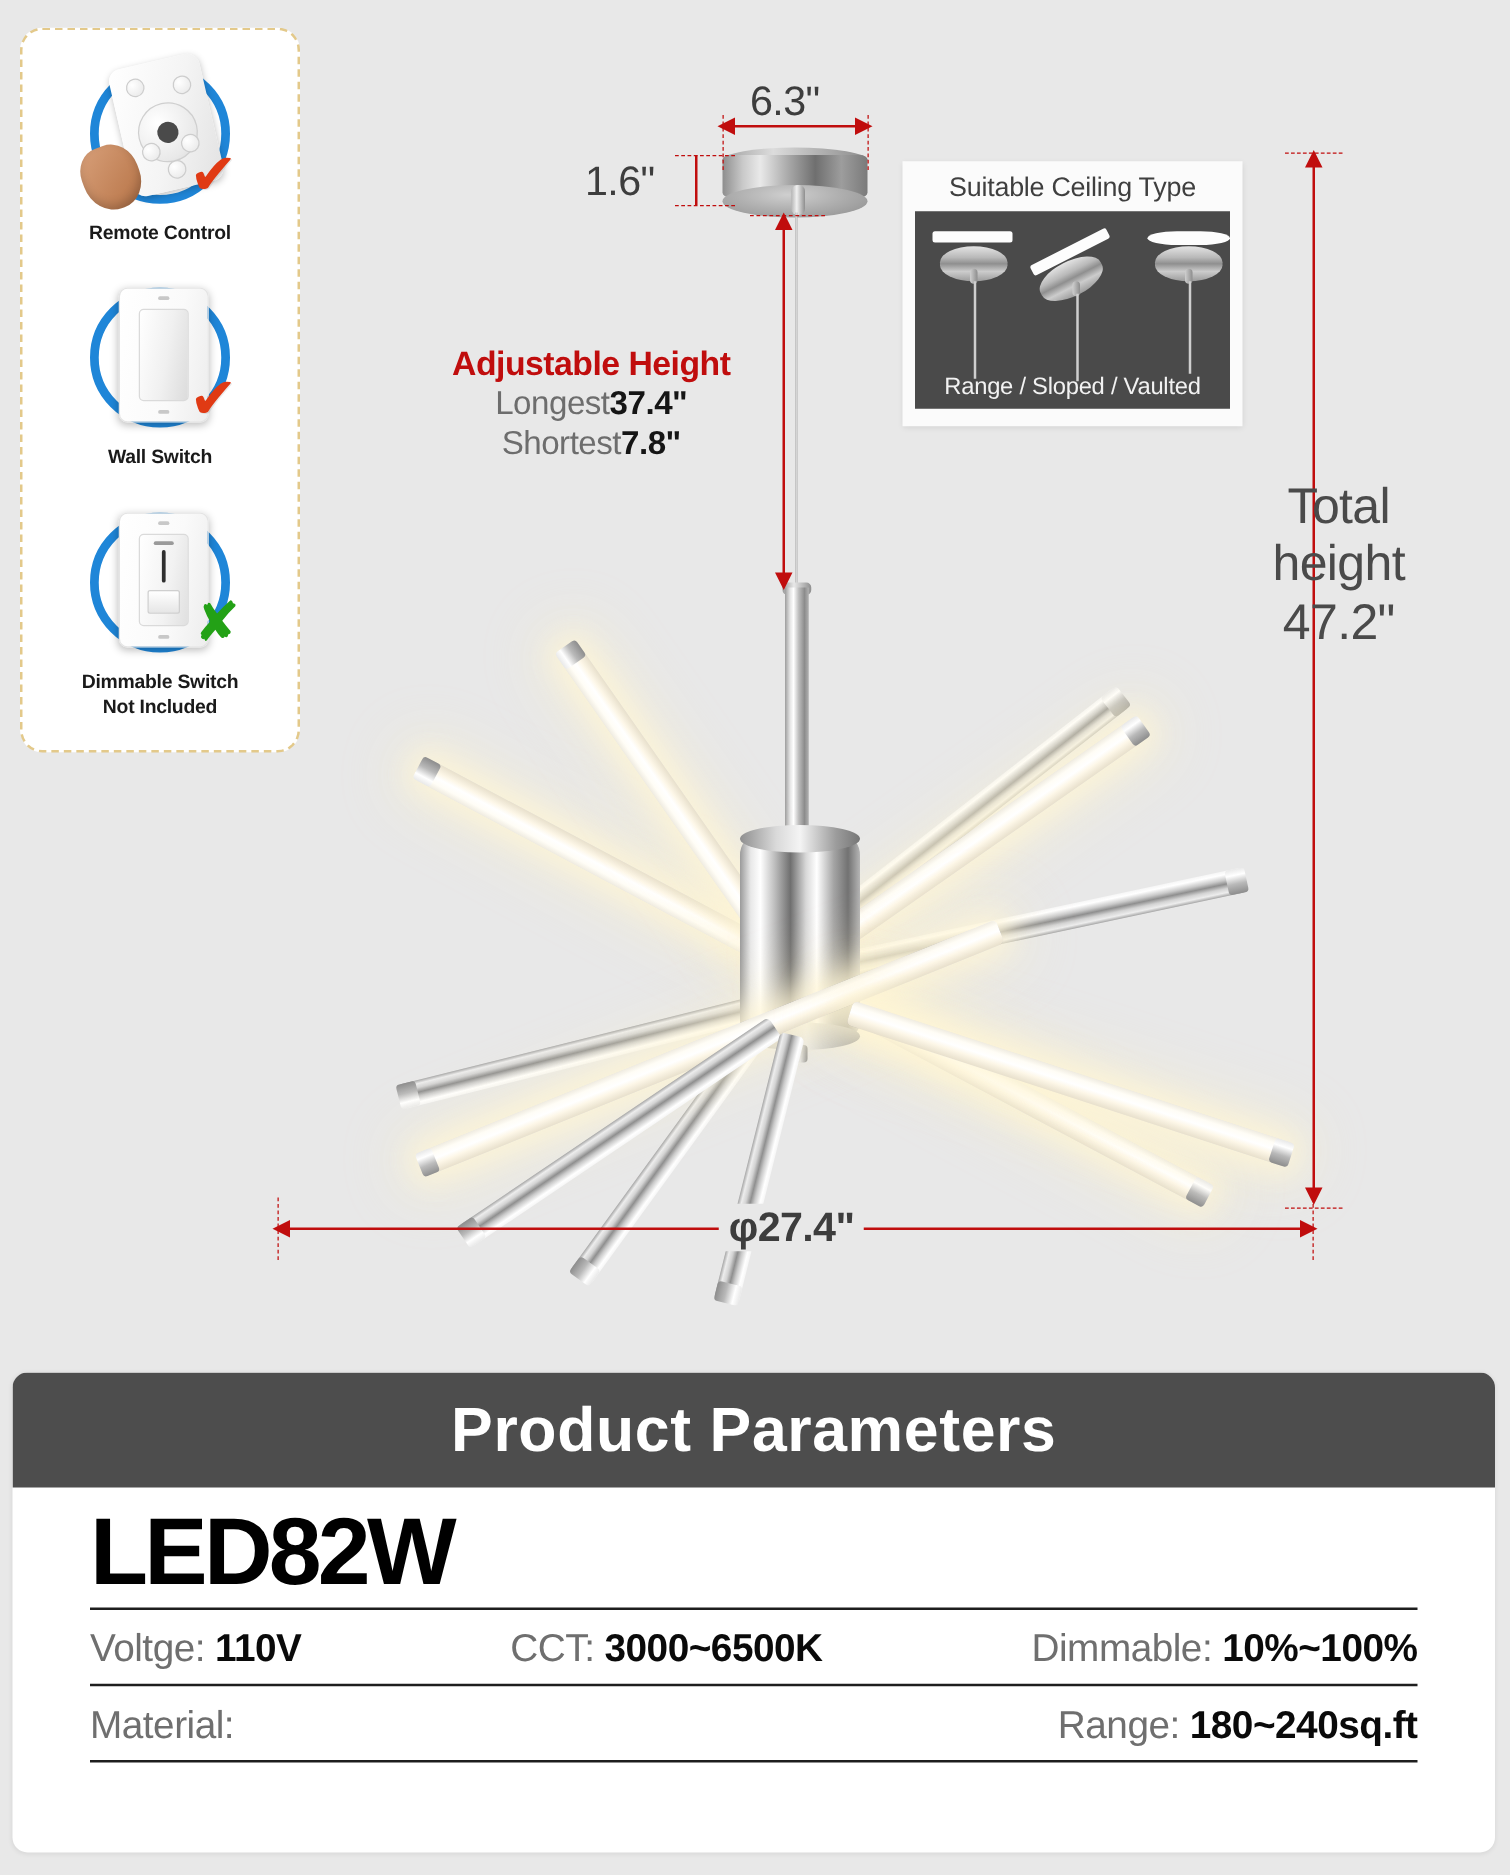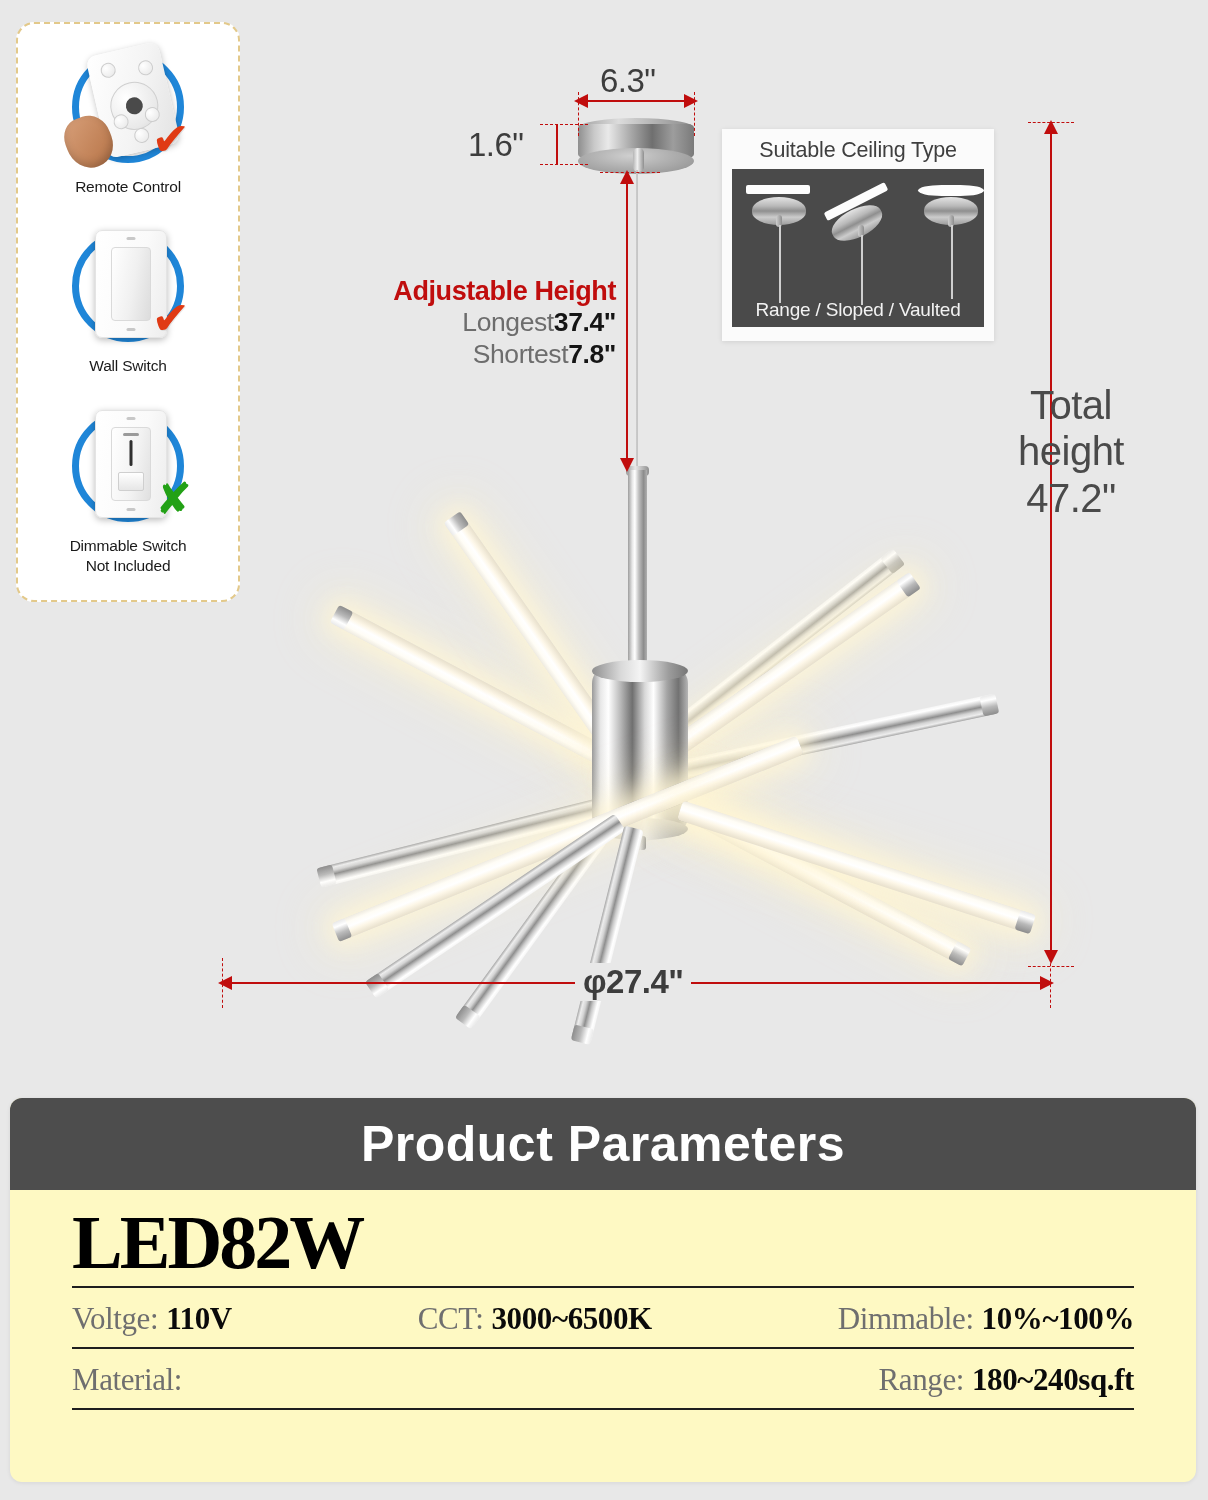--- a/index.html
+++ b/index.html
@@ -40,21 +40,21 @@
   .blue-ring {
     position: absolute;
     left: 50%; top: 50%;
     transform: translate(-50%,-50%);
     width: 112px; height: 112px;
     border: 7px solid #1f86d8;
     border-radius: 50%;
   }
   .feature-label {
     font-size: 15.5px;
-    font-weight: 400;
+    font-weight: 700;
     color: #1a1a1a;
     text-align: center;
     line-height: 1.26;
     letter-spacing: -0.2px;
     margin-top: 3px;
   }
   .fi-1 { margin-top: 2px; }
   .fi-2 { margin-top: 22px; }
   .fi-3 { margin-top: 24px; }
 
@@ -227,21 +227,21 @@
     border-top: 1.5px dashed #c00d0d;
   }
   .arrow { position: absolute; width: 0; height: 0; }
   .arrow.left  { border-top:7px solid transparent; border-bottom:7px solid transparent; border-right:14px solid #c00d0d; }
   .arrow.right { border-top:7px solid transparent; border-bottom:7px solid transparent; border-left:14px solid #c00d0d; }
   .arrow.up    { border-left:7px solid transparent; border-right:7px solid transparent; border-bottom:14px solid #c00d0d; }
   .arrow.down  { border-left:7px solid transparent; border-right:7px solid transparent; border-top:14px solid #c00d0d; }
 
   .lbl-63 { left: 600px; top: 62px; font-size: 33px; color:#3d3d3d; letter-spacing:-0.5px; }
   .lbl-16 { left: 468px; top: 126px; font-size: 33px; color:#3d3d3d; letter-spacing:-0.5px; }
-  .adj-block { position:absolute; left: 330px; top: 276px; width: 286px; text-align: right; }
+  .adj-block { position:absolute; left: 330px; top: 276px; width: 286px; text-align: center; }
   .adj-title { color:#c00d0d; font-size:27px; font-weight:700; letter-spacing:-0.4px; line-height:1.16; }
   .adj-row { font-size:26.5px; line-height:1.2; letter-spacing:-0.4px; }
   .adj-row .g { color:#6d6d6d; }
   .adj-row .b { color:#151515; font-weight:700; }
   .total-block { position:absolute; left:986px; top:382px; width:170px; text-align:center; color:#4a4a4a; font-size:40px; line-height:1.16; letter-spacing:-0.5px; }
   .lbl-dia { position:absolute; left:575px; top:963px; font-size:33px; font-weight:700; color:#3d3d3d; letter-spacing:-0.5px; background:#e8e8e8; padding:0 8px; }
 
   
   .canopy {
     position: absolute;
@@ -333,38 +333,38 @@
     position:absolute; left:-1px; top:0; bottom:0; width:14px;
     border-radius: 3px;
     background: linear-gradient(180deg,#e9e9e9,#ffffff 25%,#bcbcbc 60%,#909090);
   }
 
   
   .pp-panel {
     position: absolute;
     left: 10px; top: 1098px;
     width: 1186px; height: 384px;
-    background: #fef9c3;
+    background: #ffffff;
     border-radius: 12px;
     box-shadow: 0 1px 4px rgba(0,0,0,.08);
     overflow: hidden;
   }
   .pp-header {
     height: 92px;
     background: #4d4d4d;
     display: flex; align-items: center; justify-content: center;
   }
   .pp-header h1 {
     color: #ffffff;
     font-size: 50px;
     font-weight: 700;
     letter-spacing: 0.5px;
     font-family: "Liberation Sans", sans-serif;
   }
-  .pp-body { padding: 14px 62px 3px 62px; font-family: Liberation Serif, serif; }
+  .pp-body { padding: 14px 62px 3px 62px; }
   .wattage-row {
     display: flex; align-items: center;
     gap: 6px;
     padding-bottom: 6px;
     border-bottom: 2px solid #1e1e1e;
   }
   .wattage {
     font-size: 76px; font-weight: 700; color: #000;
     letter-spacing: -3px; line-height: 1;
     white-space: nowrap;

